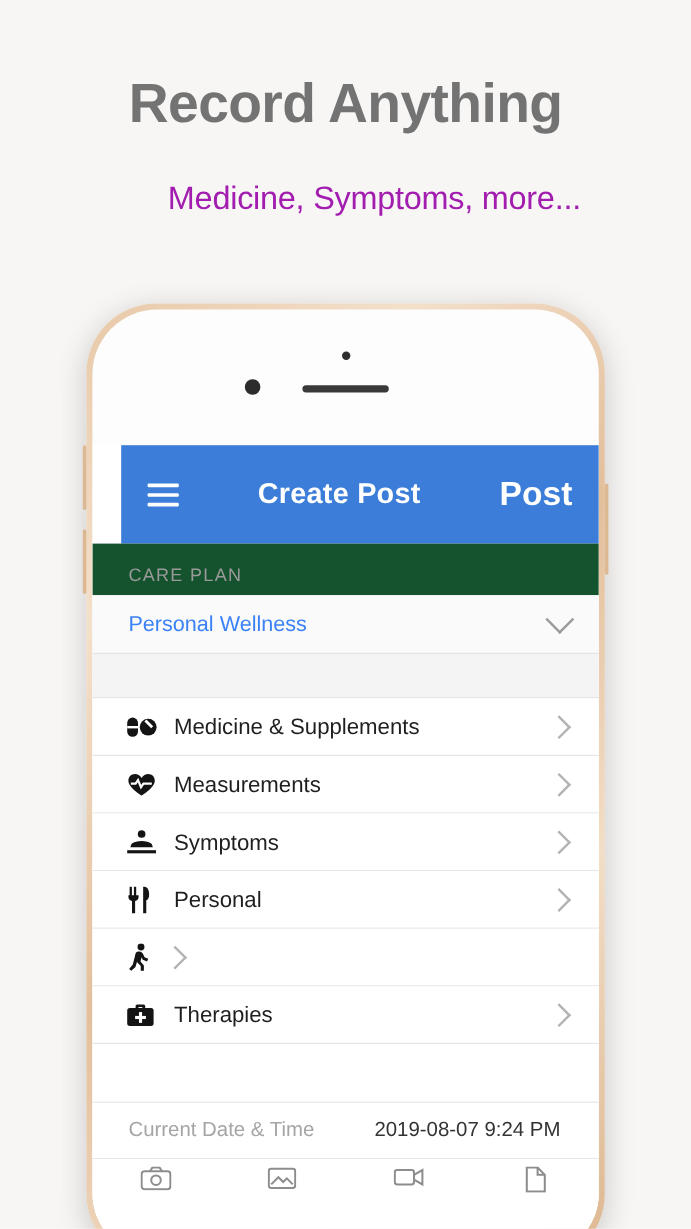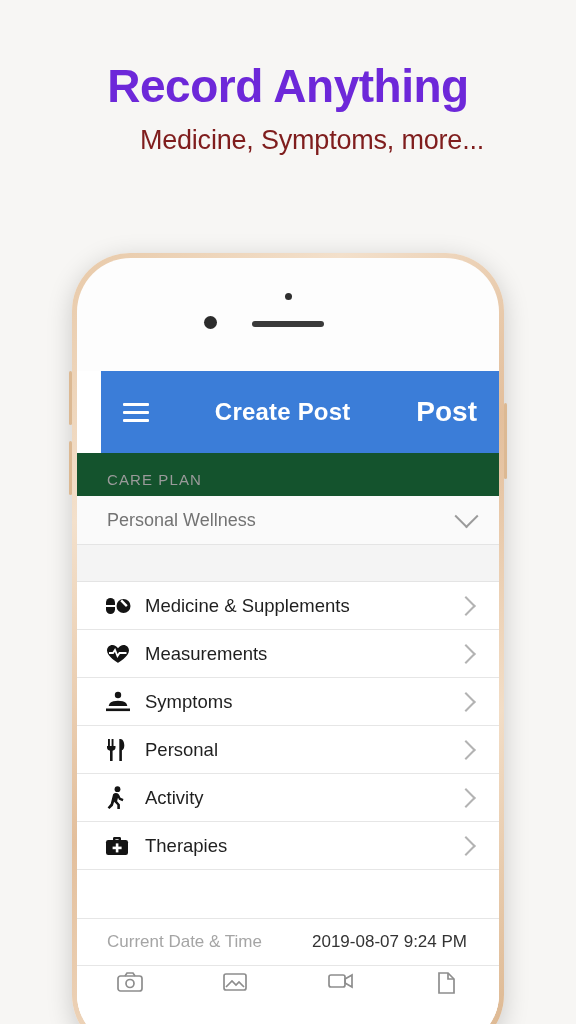--- a/index.html
+++ b/index.html
@@ -16,29 +16,29 @@
   }
 
   
   .promo {
     padding-top: 62px;
     text-align: center;
   }
   .promo-title {
     font-size: 46px;
     font-weight: bold;
-    color: #6d28d9;
+    color: #737373;
     letter-spacing: -0.5px;
     line-height: 1.05;
     margin: 0;
   }
   .promo-sub {
-    margin: 15px 0 0 0;
+    margin: 40px 0 0 0;
     font-size: 27px;
-    color: #7f1d1d;
+    color: #a21caf;
     font-weight: normal;
     letter-spacing: -0.2px;
     padding-left: 48px;
   }
 
   
   .phone {
     position: absolute;
     left: 50%;
     transform: translateX(-50%);
@@ -160,21 +160,21 @@
     align-items: center;
     padding: 0 24px 0 30px;
     height: 48px;
     background: #fafafa;
     border-bottom: 1px solid #e4e4e4;
     cursor: pointer;
   }
   .careplan-value {
     flex: 1;
     font-size: 18px;
-    color: #737373;
+    color: #3b82f6;
   }
   .chev-down {
     width: 15px;
     height: 15px;
     border-right: 2.4px solid #9b9b9b;
     border-bottom: 2.4px solid #9b9b9b;
     transform: rotate(45deg) translate(-3px, -3px);
   }
   .gap-strip {
     height: 36px;
@@ -340,21 +340,20 @@
         <span class="chev-right"></span>
       </div>
 
       <div class="list-row">
         <span class="row-icon">
           <svg width="20" height="24" viewBox="0 0 20 24" fill="#141414">
             <circle cx="12.5" cy="3.2" r="2.9"></circle>
             <path d="M11 7c1.5 0 2.6.8 3.2 2l1.3 2.7 3 1.3-.9 2.2-3.6-1.5-1-2-.9 3.6 2.8 3.2V23h-2.6v-4l-3.2-3.3-1.2 4.1L4.4 23l-1.8-1.6 3.1-3.6L8.1 8.2C8.8 7.4 9.8 7 11 7z"></path>
           </svg>
         </span>
-        <span class="row-label">Activity</span>
         <span class="chev-right"></span>
       </div>
 
       <div class="list-row">
         <span class="row-icon">
           <svg width="24" height="22" viewBox="0 0 24 22" fill="#141414">
             <rect x="1" y="5" width="22" height="15" rx="2.2"></rect>
             <path d="M8 5V3.4C8 2.6 8.6 2 9.4 2h5.2c.8 0 1.4.6 1.4 1.4V5h-2.4V4.2h-3.2V5z"></path>
             <rect x="10.8" y="8.4" width="2.6" height="9" fill="#fff"></rect>
             <rect x="7.6" y="11.6" width="9" height="2.6" fill="#fff"></rect>

